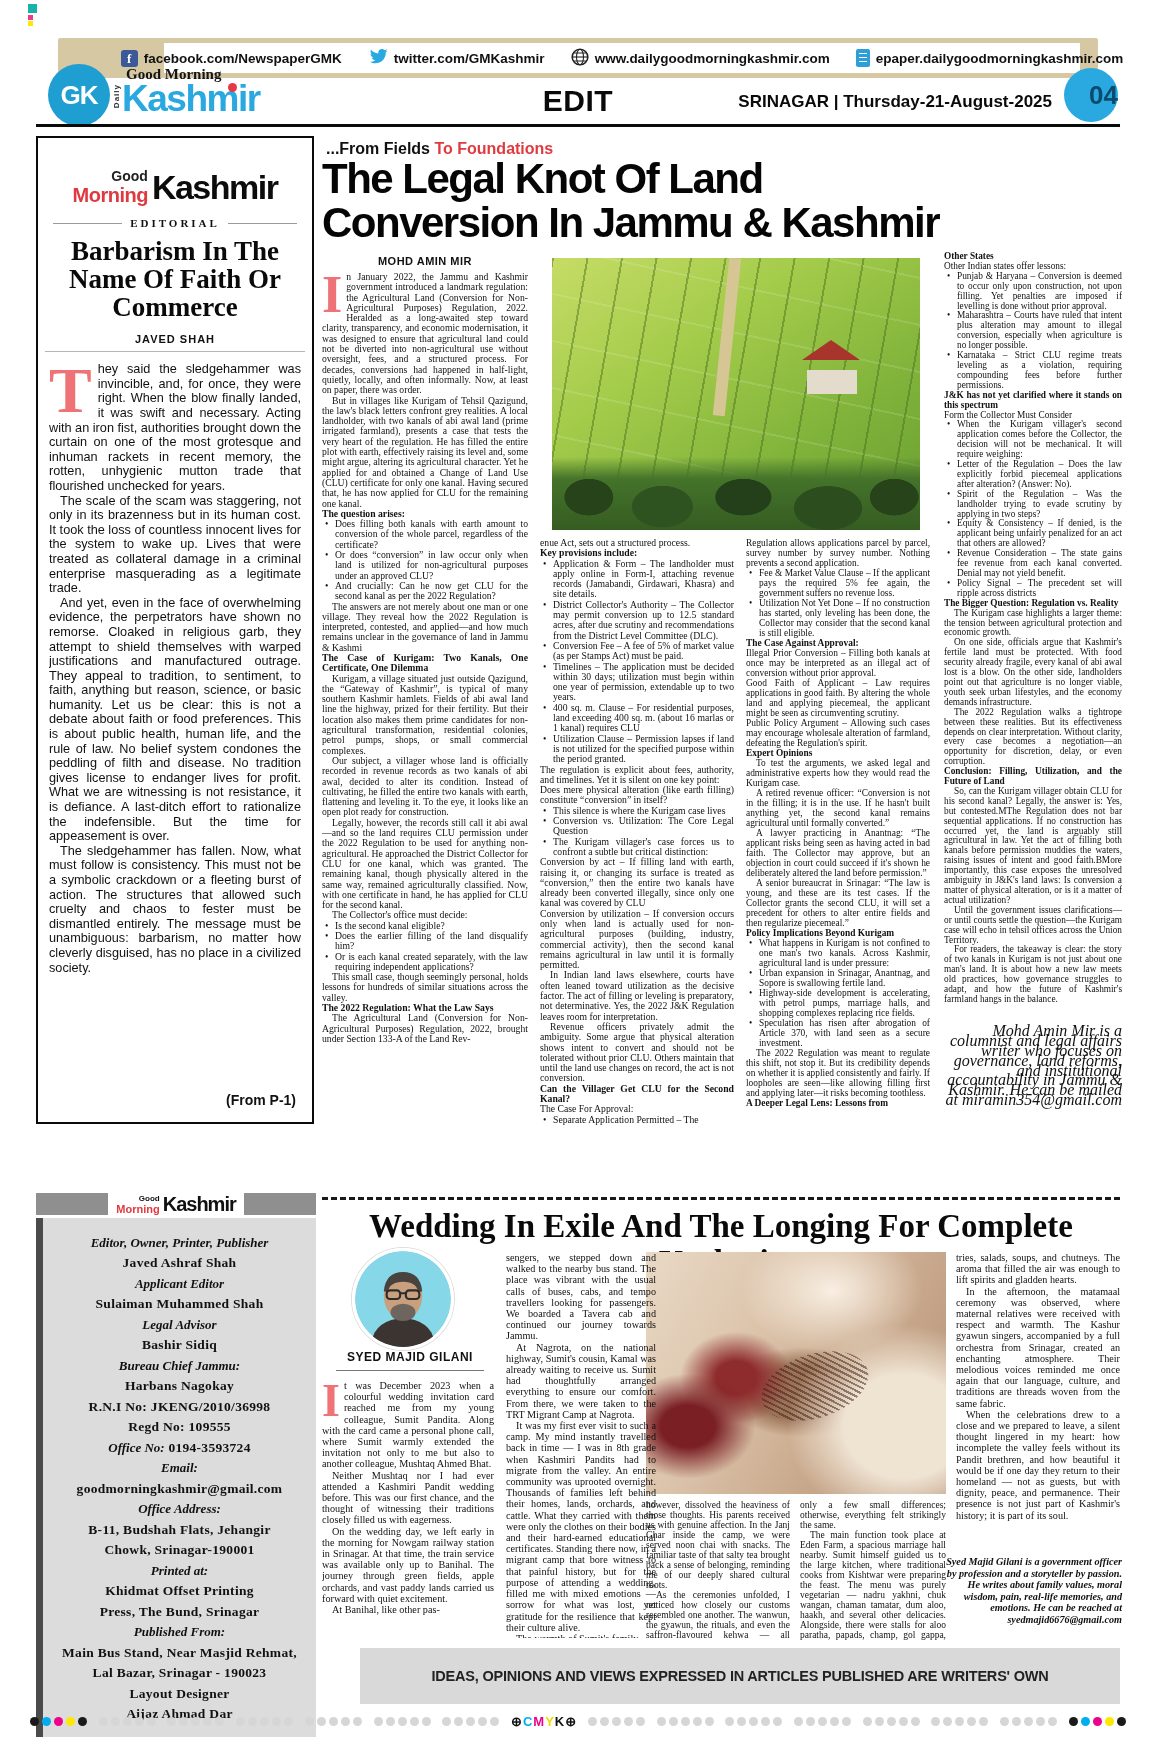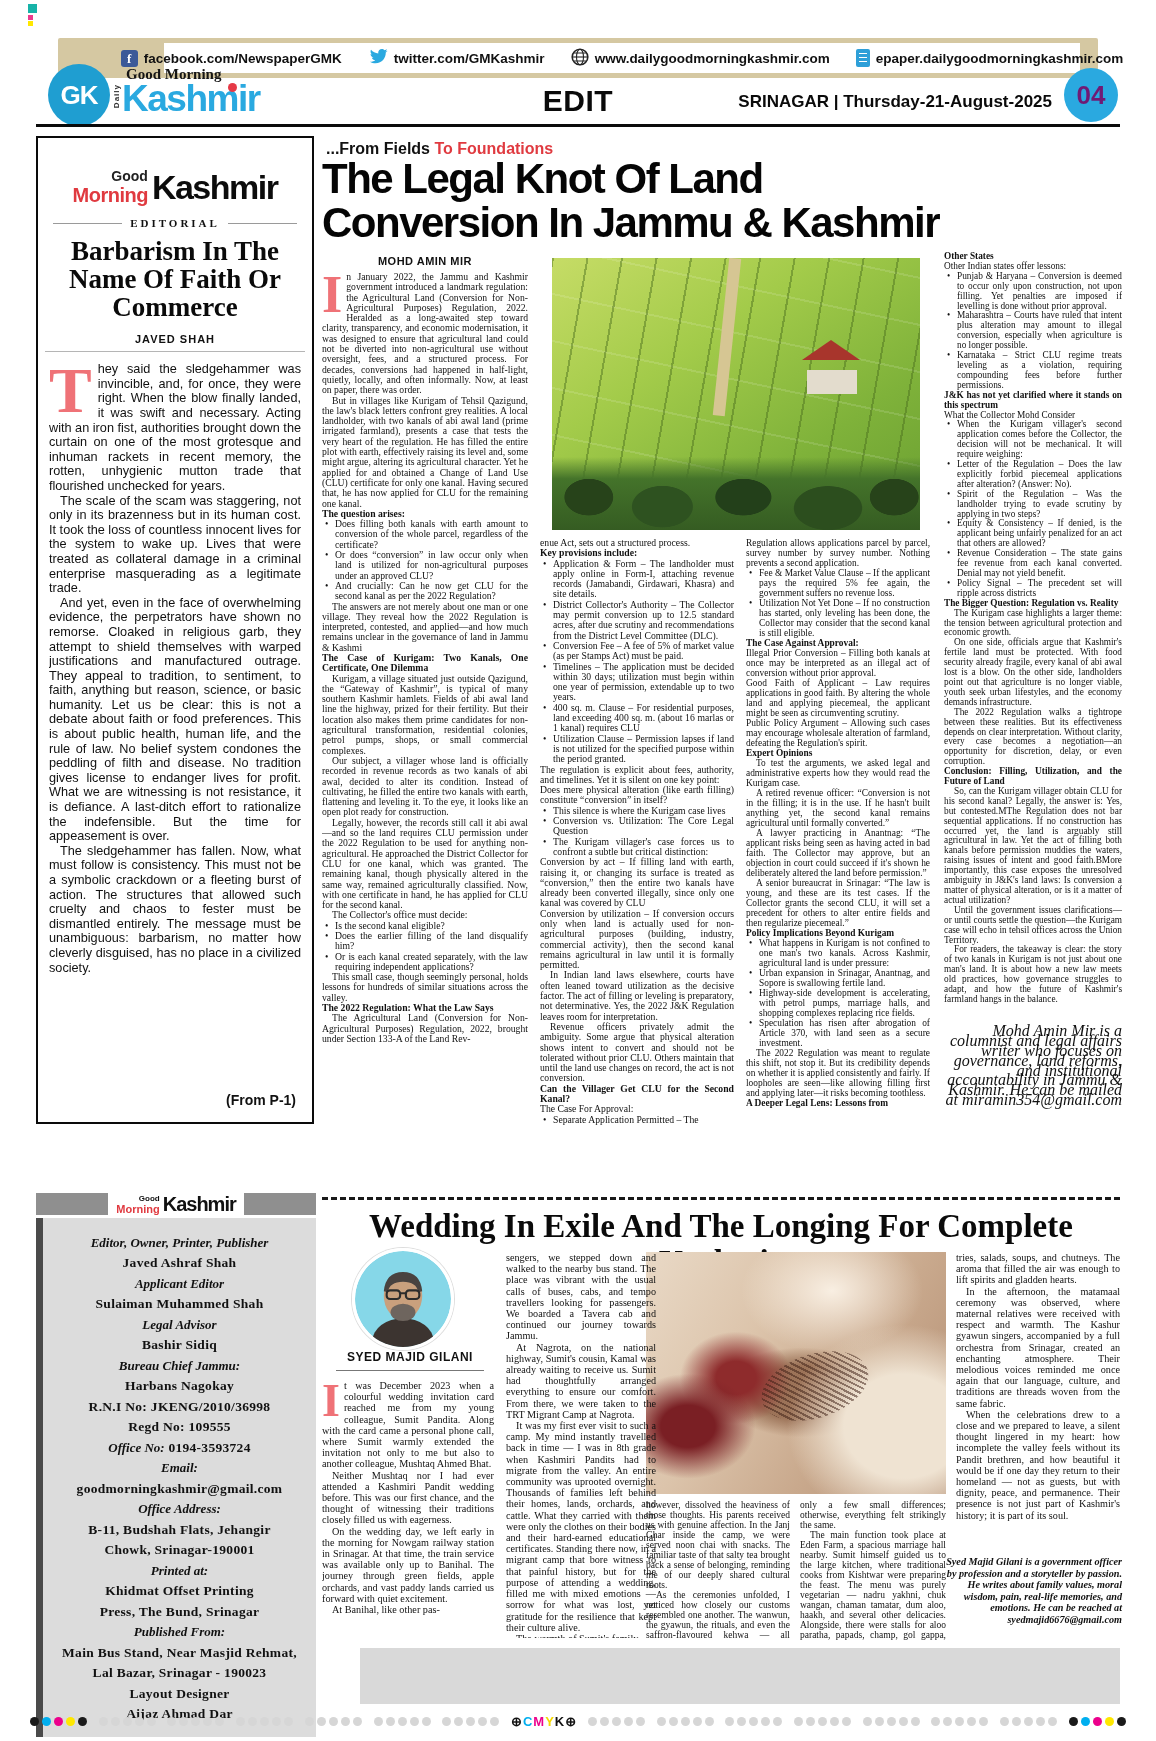--- a/index.html
+++ b/index.html
@@ -17,21 +17,21 @@
   .ep{width:14px;height:18px;background:#2d9fd8;border-radius:2px;position:relative;}
   .ep::after{content:"";position:absolute;left:3px;right:3px;top:4px;height:10px;background:repeating-linear-gradient(#fff 0 1.5px,transparent 1.5px 4px);}
   
   .gk-circle{position:absolute;left:48px;top:64px;width:62px;height:62px;border-radius:50%;background:#1f9ed1;color:#fff;font:800 26px/62px "Liberation Sans",sans-serif;text-align:center;letter-spacing:-1px;}
   .gk-daily{position:absolute;left:112px;top:84px;font:700 8px "Liberation Sans",sans-serif;color:#333;writing-mode:vertical-rl;transform:rotate(180deg);letter-spacing:1px;}
   .brand-top{position:absolute;left:126px;top:66px;font:600 15px "Liberation Serif",serif;color:#151515;}
   .brand-k{position:absolute;left:122px;top:80px;font:800 37px/38px "Liberation Sans",sans-serif;color:#2aa9e0;letter-spacing:-1.5px;}
   .idot{position:absolute;right:23px;top:3px;width:9px;height:9px;border-radius:50%;background:#e63946;}
   .section-label{position:absolute;left:50%;top:84px;transform:translateX(-50%);font:900 30px "Liberation Sans",sans-serif;letter-spacing:.5px;color:#0a0a0a;}
   .dateline{position:absolute;right:104px;top:92px;font:700 17px "Liberation Sans",sans-serif;color:#0a0a0a;}
-  .pageno{position:absolute;right:38px;top:68px;width:54px;height:54px;border-radius:50%;background:#2aa9e0;color:#701a75;font:800 26px/54px "Liberation Sans",sans-serif;text-align:center;}
+  .pageno{position:absolute;right:38px;top:68px;width:54px;height:54px;border-radius:50%;background:#2aa9e0;color:#0c4a6e;font:800 26px/54px "Liberation Sans",sans-serif;text-align:right;}
   .mast-rule{position:absolute;left:36px;right:36px;top:124px;height:3px;background:#0a0a0a;}
   
   .ed-box{position:absolute;left:36px;top:136px;width:278px;height:988px;border:2px solid #0a0a0a;box-sizing:border-box;padding:0 11px;}
   .ed-brand{display:flex;justify-content:center;align-items:center;gap:4px;margin-top:30px;}
   .ed-brand .gm{text-align:right;line-height:.92;}
   .ed-brand .gm .g{display:block;font:700 14px "Liberation Sans",sans-serif;color:#222;}
   .ed-brand .gm .m{display:block;font:700 20px "Liberation Sans",sans-serif;color:#e03a40;letter-spacing:-.5px;}
   .ed-brand .k{font:800 34px "Liberation Sans",sans-serif;color:#0c0c0c;letter-spacing:-1.5px;}
   .ed-label{display:flex;align-items:center;gap:8px;margin:10px 4px 8px;font:700 11px "Liberation Serif",serif;letter-spacing:3px;color:#111;}
   .ed-label::before,.ed-label::after{content:"";flex:1;height:1px;background:#9a9a9a;}
@@ -310,21 +310,21 @@
       <div class="pr p">The 2022 Regulation was meant to regulate this shift, not stop it. But its credibility depends on whether it is applied consistently and fairly. If loopholes are seen—like allowing filling first and applying later—it risks becoming toothless.</div>
       <div class="pr h">A Deeper Legal Lens: Lessons from</div>
     </div>
   <div id="mcol4" class="maincol">
       <div class="pr h">Other States</div>
       <div class="pr n">Other Indian states offer lessons:</div>
       <div class="pr b">Punjab &amp; Haryana – Conversion is deemed to occur only upon construction, not upon filling. Yet penalties are imposed if levelling is done without prior approval.</div>
       <div class="pr b">Maharashtra – Courts have ruled that intent plus alteration may amount to illegal conversion, especially when agriculture is no longer possible.</div>
       <div class="pr b">Karnataka – Strict CLU regime treats leveling as a violation, requiring compounding fees before further permissions.</div>
       <div class="pr h">J&amp;K has not yet clarified where it stands on this spectrum</div>
-      <div class="pr n">What the Collector Mohd Consider</div>
+      <div class="pr n">Form the Collector Must Consider</div>
       <div class="pr b">When the Kurigam villager's second application comes before the Collector, the decision will not be mechanical. It will require weighing:</div>
       <div class="pr b">Letter of the Regulation – Does the law explicitly forbid piecemeal applications after alteration? (Answer: No).</div>
       <div class="pr b">Spirit of the Regulation – Was the landholder trying to evade scrutiny by applying in two steps?</div>
       <div class="pr b">Equity &amp; Consistency – If denied, is the applicant being unfairly penalized for an act that others are allowed?</div>
       <div class="pr b">Revenue Consideration – The state gains fee revenue from each kanal converted. Denial may not yield benefit.</div>
       <div class="pr b">Policy Signal – The precedent set will ripple across districts</div>
       <div class="pr h">The Bigger Question: Regulation vs. Reality</div>
       <div class="pr p">The Kurigam case highlights a larger theme: the tension between agricultural protection and economic growth.</div>
       <div class="pr p">On one side, officials argue that Kashmir's fertile land must be protected. With food security already fragile, every kanal of abi awal lost is a blow. On the other side, landholders point out that agriculture is no longer viable, youth seek urban lifestyles, and the economy demands infrastructure.</div>
       <div class="pr p">The 2022 Regulation walks a tightrope between these realities. But its effectiveness depends on clear interpretation. Without clarity, every case becomes a negotiation—an opportunity for discretion, delay, or even corruption.</div>
@@ -378,20 +378,21 @@
       <div class="pr p">The main function took place at Eden Farm, a spacious marriage hall nearby. Sumit himself guided us to the large kitchen, where traditional cooks from Kishtwar were preparing the feast. The menu was purely vegetarian — nadru yakhni, chuk wangan, chaman tamatar, dum aloo, haakh, and several other delicacies. Alongside, there were stalls for aloo paratha, papads, champ, gol gappa, sweets like gulab jamun and pas-</div>
     </div>
   <div id="wcol5" class="wcol">
       <div class="pr n">tries, salads, soups, and chutneys. The aroma that filled the air was enough to lift spirits and gladden hearts.</div>
       <div class="pr p">In the afternoon, the matamaal ceremony was observed, where maternal relatives were received with respect and warmth. The Kashur gyawun singers, accompanied by a full orchestra from Srinagar, created an enchanting atmosphere. Their melodious voices reminded me once again that our language, culture, and traditions are threads woven from the same fabric.</div>
       <div class="pr p">When the celebrations drew to a close and we prepared to leave, a silent thought lingered in my heart: how incomplete the valley feels without its Pandit brethren, and how beautiful it would be if one day they return to their homeland — not as guests, but with dignity, peace, and permanence. Their presence is not just part of Kashmir's history; it is part of its soul.</div>
     </div>
   <div class="w-bio">Syed Majid Gilani is a government officer by profession and a storyteller by passion. He writes about family values, moral wisdom, pain, real-life memories, and emotions. He can be reached at syedmajid6676@gmail.com</div>
 
   <div class="foot-bar">
+    <div>IDEAS, OPINIONS AND VIEWS EXPRESSED IN ARTICLES PUBLISHED ARE WRITERS' OWN</div>
   </div>
 
   <div class="dots-row" id="dotsrow">
     <div class="dotgrp">
         <span class="dot" style="background: rgb(26, 26, 26);"></span>
         <span class="dot" style="background: rgb(0, 174, 239);"></span>
         <span class="dot" style="background: rgb(236, 0, 140);"></span>
         <span class="dot" style="background: rgb(255, 232, 0);"></span>
         <span class="dot" style="background: rgb(26, 26, 26);"></span>
       </div>

